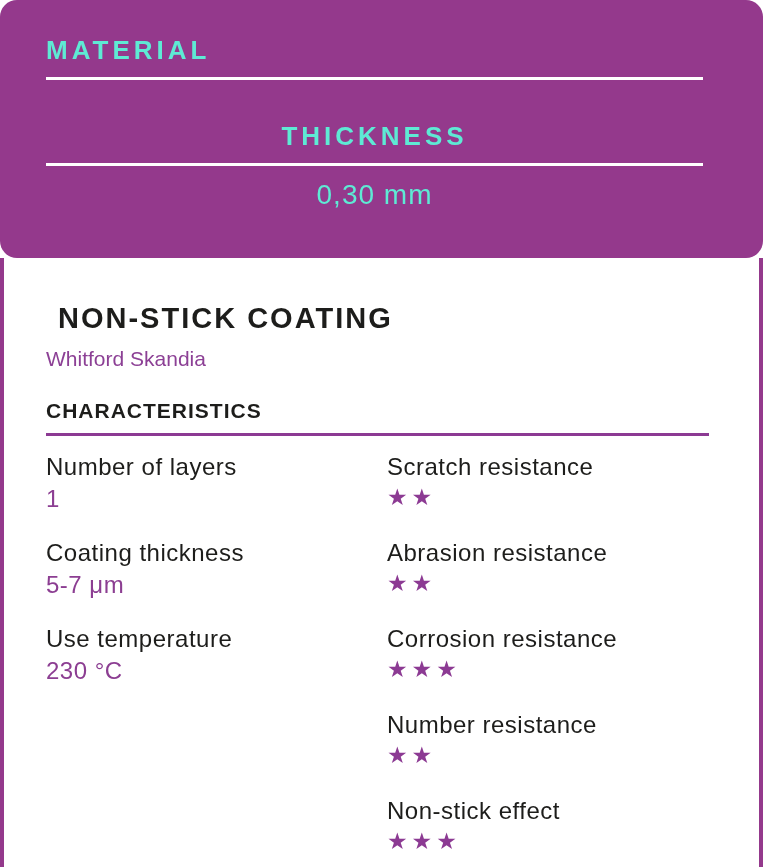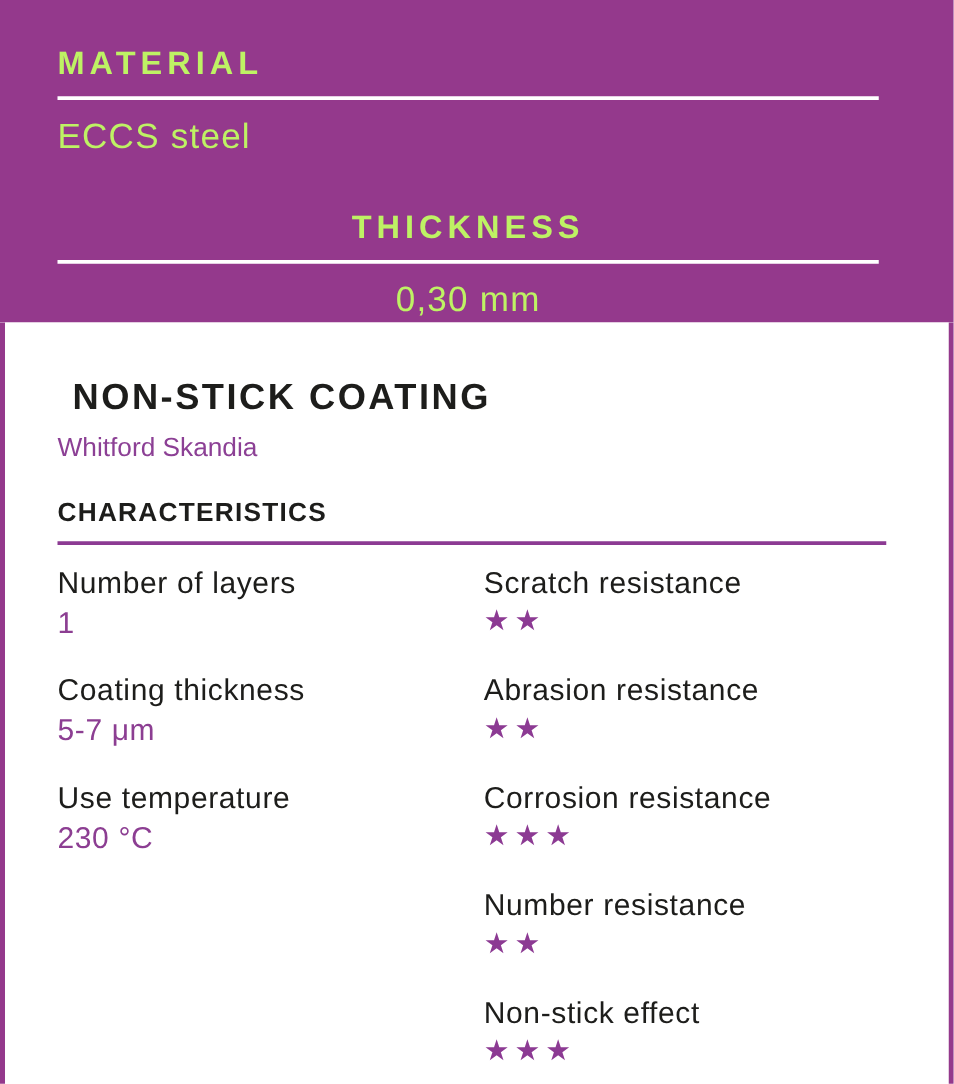--- a/index.html
+++ b/index.html
@@ -14,23 +14,24 @@
     display: flex;
     flex-direction: column;
     box-sizing: border-box;
     overflow: hidden;
   }
   
   .header {
     flex: none;
     height: 258px;
     background: #94398c;
-    color: #bef264;
+    color: #5eead4;
     box-sizing: border-box;
     padding: 36px 60px 0 46px;
+    border-radius: 17px;
   }
   .hfield + .hfield { margin-top: 42px; text-align: center; }
   .hlabel {
     font-size: 26px;
     font-weight: bold;
     letter-spacing: 4px;
     line-height: 1.15;
   }
   .hrule {
     border: none;
@@ -110,21 +111,20 @@
 </style>
 </head>
 <body>
 
 <div class="card">
 
   <div class="header">
     <section class="hfield">
       <div class="hlabel">MATERIAL</div>
       <div class="hrule"></div>
-      <div class="hvalue">ECCS steel</div>
     </section>
     <section class="hfield">
       <div class="hlabel">THICKNESS</div>
       <div class="hrule"></div>
       <div class="hvalue">0,30 mm</div>
     </section>
   </div>
 
   <div class="panel">
     <h2 class="coating-title">NON-STICK COATING</h2>

